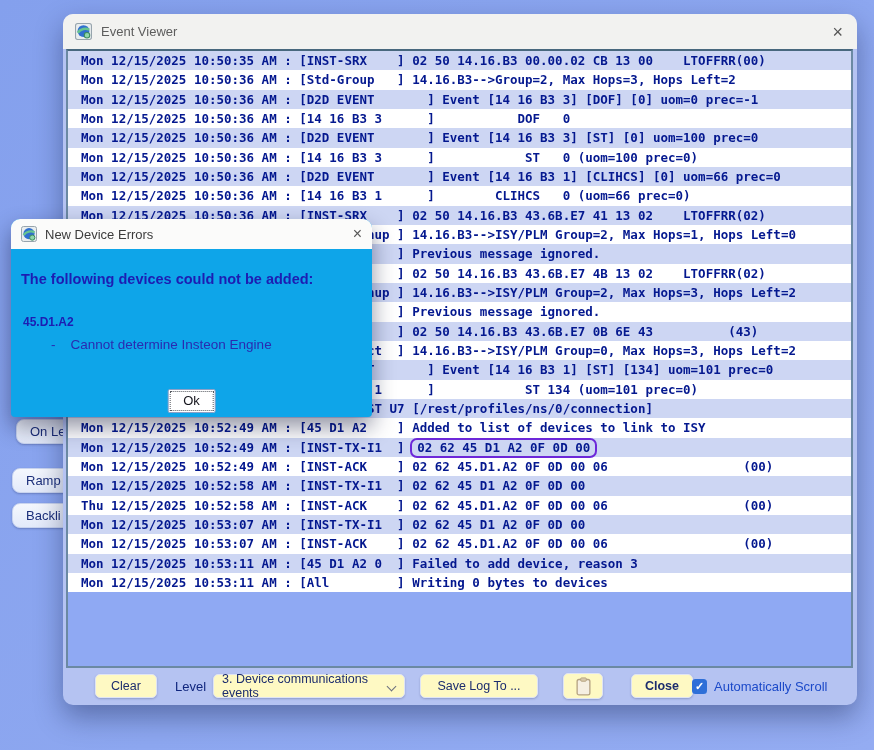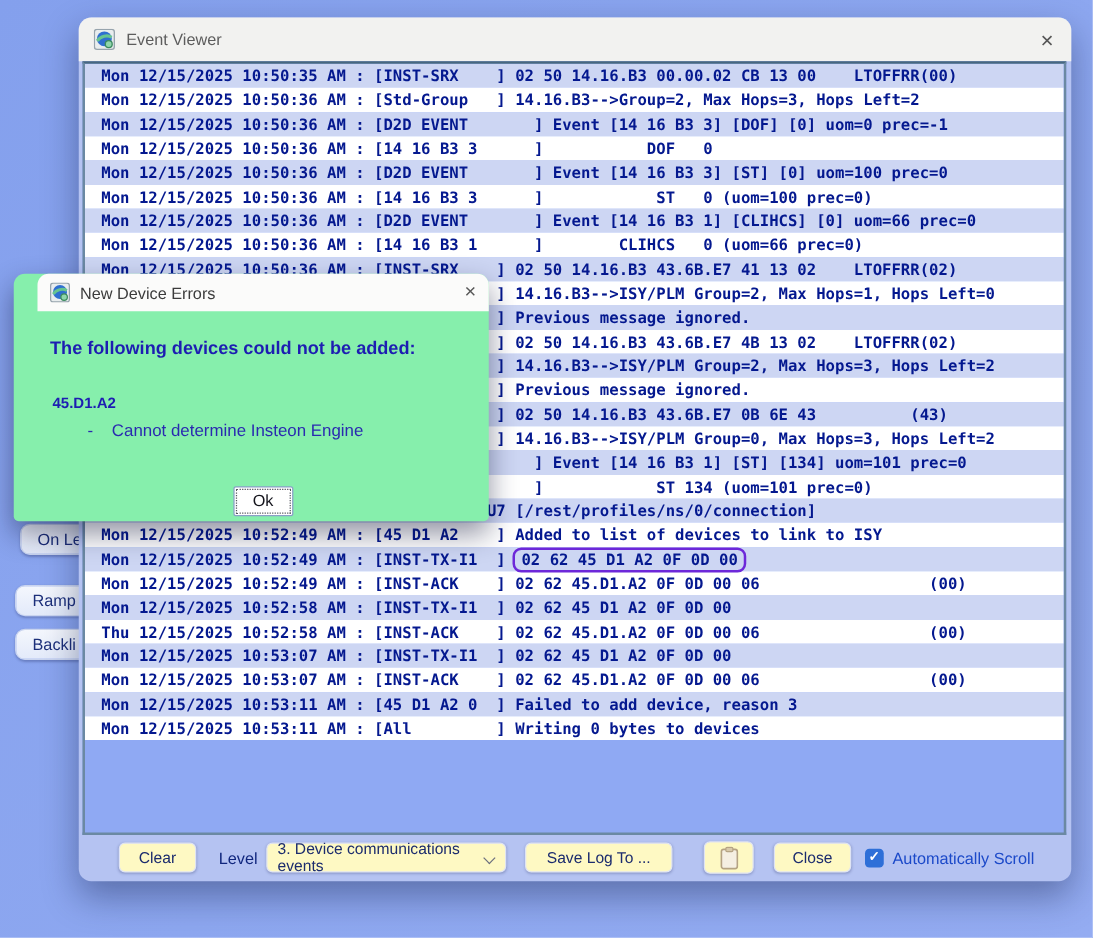--- a/index.html
+++ b/index.html
@@ -56,32 +56,31 @@
   }
   .tb-clear{left:32px;width:62px;}
   .tb-level-label{position:absolute;left:112px;top:0;height:37px;line-height:37px;color:#10267e;font-size:13px;}
   .tb-select{left:150px;width:192px;justify-content:flex-start;padding:0 22px 0 8px;}
   .tb-select .chev{
     position:absolute;right:9px;top:8px;width:6px;height:6px;
     border-right:1.6px solid #6b6f7e;border-bottom:1.6px solid #6b6f7e;transform:rotate(45deg);
   }
   .tb-save{left:357px;width:118px;}
   .tb-clip{left:500px;width:40px;height:26px;top:5px;}
-  .tb-close{left:556px;width:62px;}
+  .tb-close{left:568px;width:62px;font-weight:bold;}
   .tb-check{
     position:absolute;left:629px;top:11px;width:15px;height:15px;border-radius:3.5px;
     background:#2e6fd8;color:#fff;font-size:11px;line-height:15px;text-align:center;font-weight:bold;
   }
   .tb-check-label{position:absolute;left:651px;top:0;height:37px;line-height:37px;color:#1b49c9;font-size:13px;}
   
   .dialog{
     position:absolute;left:11px;top:219px;width:361px;height:198px;z-index:5;
-    background:#86efac;border-radius:9px 9px 4px 4px;
+    background:#0ea5e9;border-radius:9px 9px 4px 4px;
     box-shadow:0 10px 22px rgba(10,15,50,.45);
-    padding-left:19px;
   }
   .dialog-titlebar{
     height:30px;background:#fbfbfa;border-radius:9px 9px 0 0;
     display:flex;align-items:center;gap:8px;padding:0 10px;box-sizing:border-box;
   }
   .dialog-titlebar .title{color:#3c3c3c;font-size:13px;}
   .dialog-body{position:relative;height:168px;}
   .dlg-heading{position:absolute;left:10px;top:22px;font-weight:bold;font-size:14.5px;color:#1d1db2;}
   .dlg-device{position:absolute;left:12px;top:66px;font-weight:bold;font-size:12px;color:#1d1db2;}
   .dlg-reason{position:absolute;left:40px;top:88px;font-size:13.5px;color:#2a2ab0;white-space:pre;}

